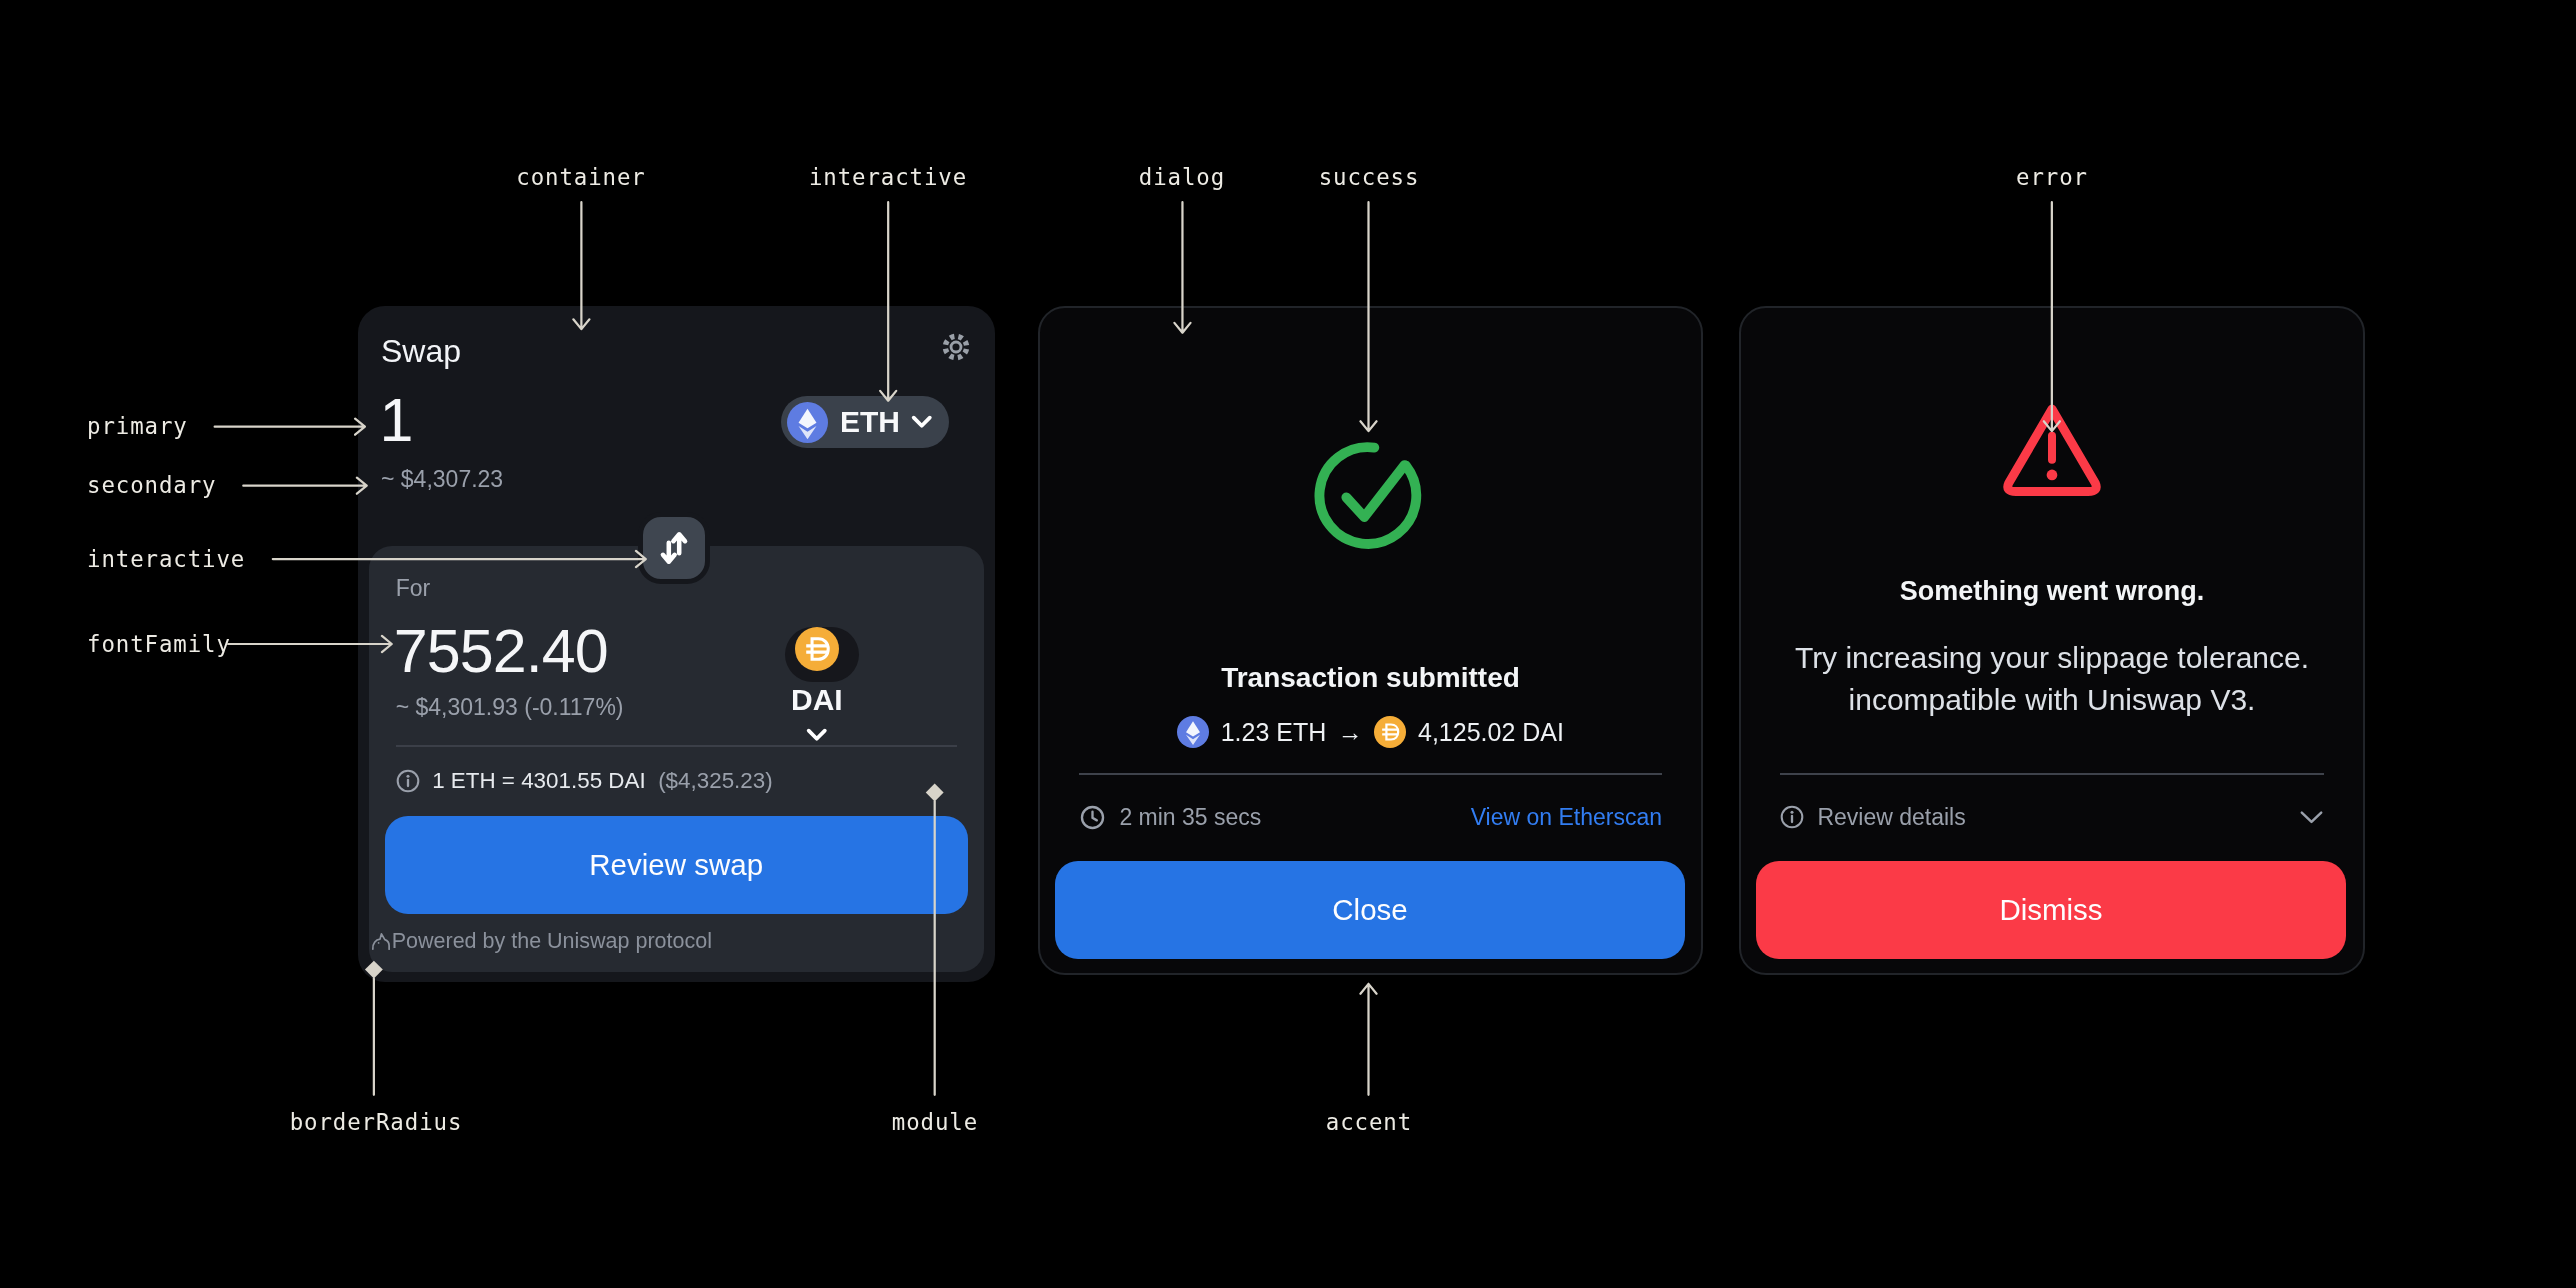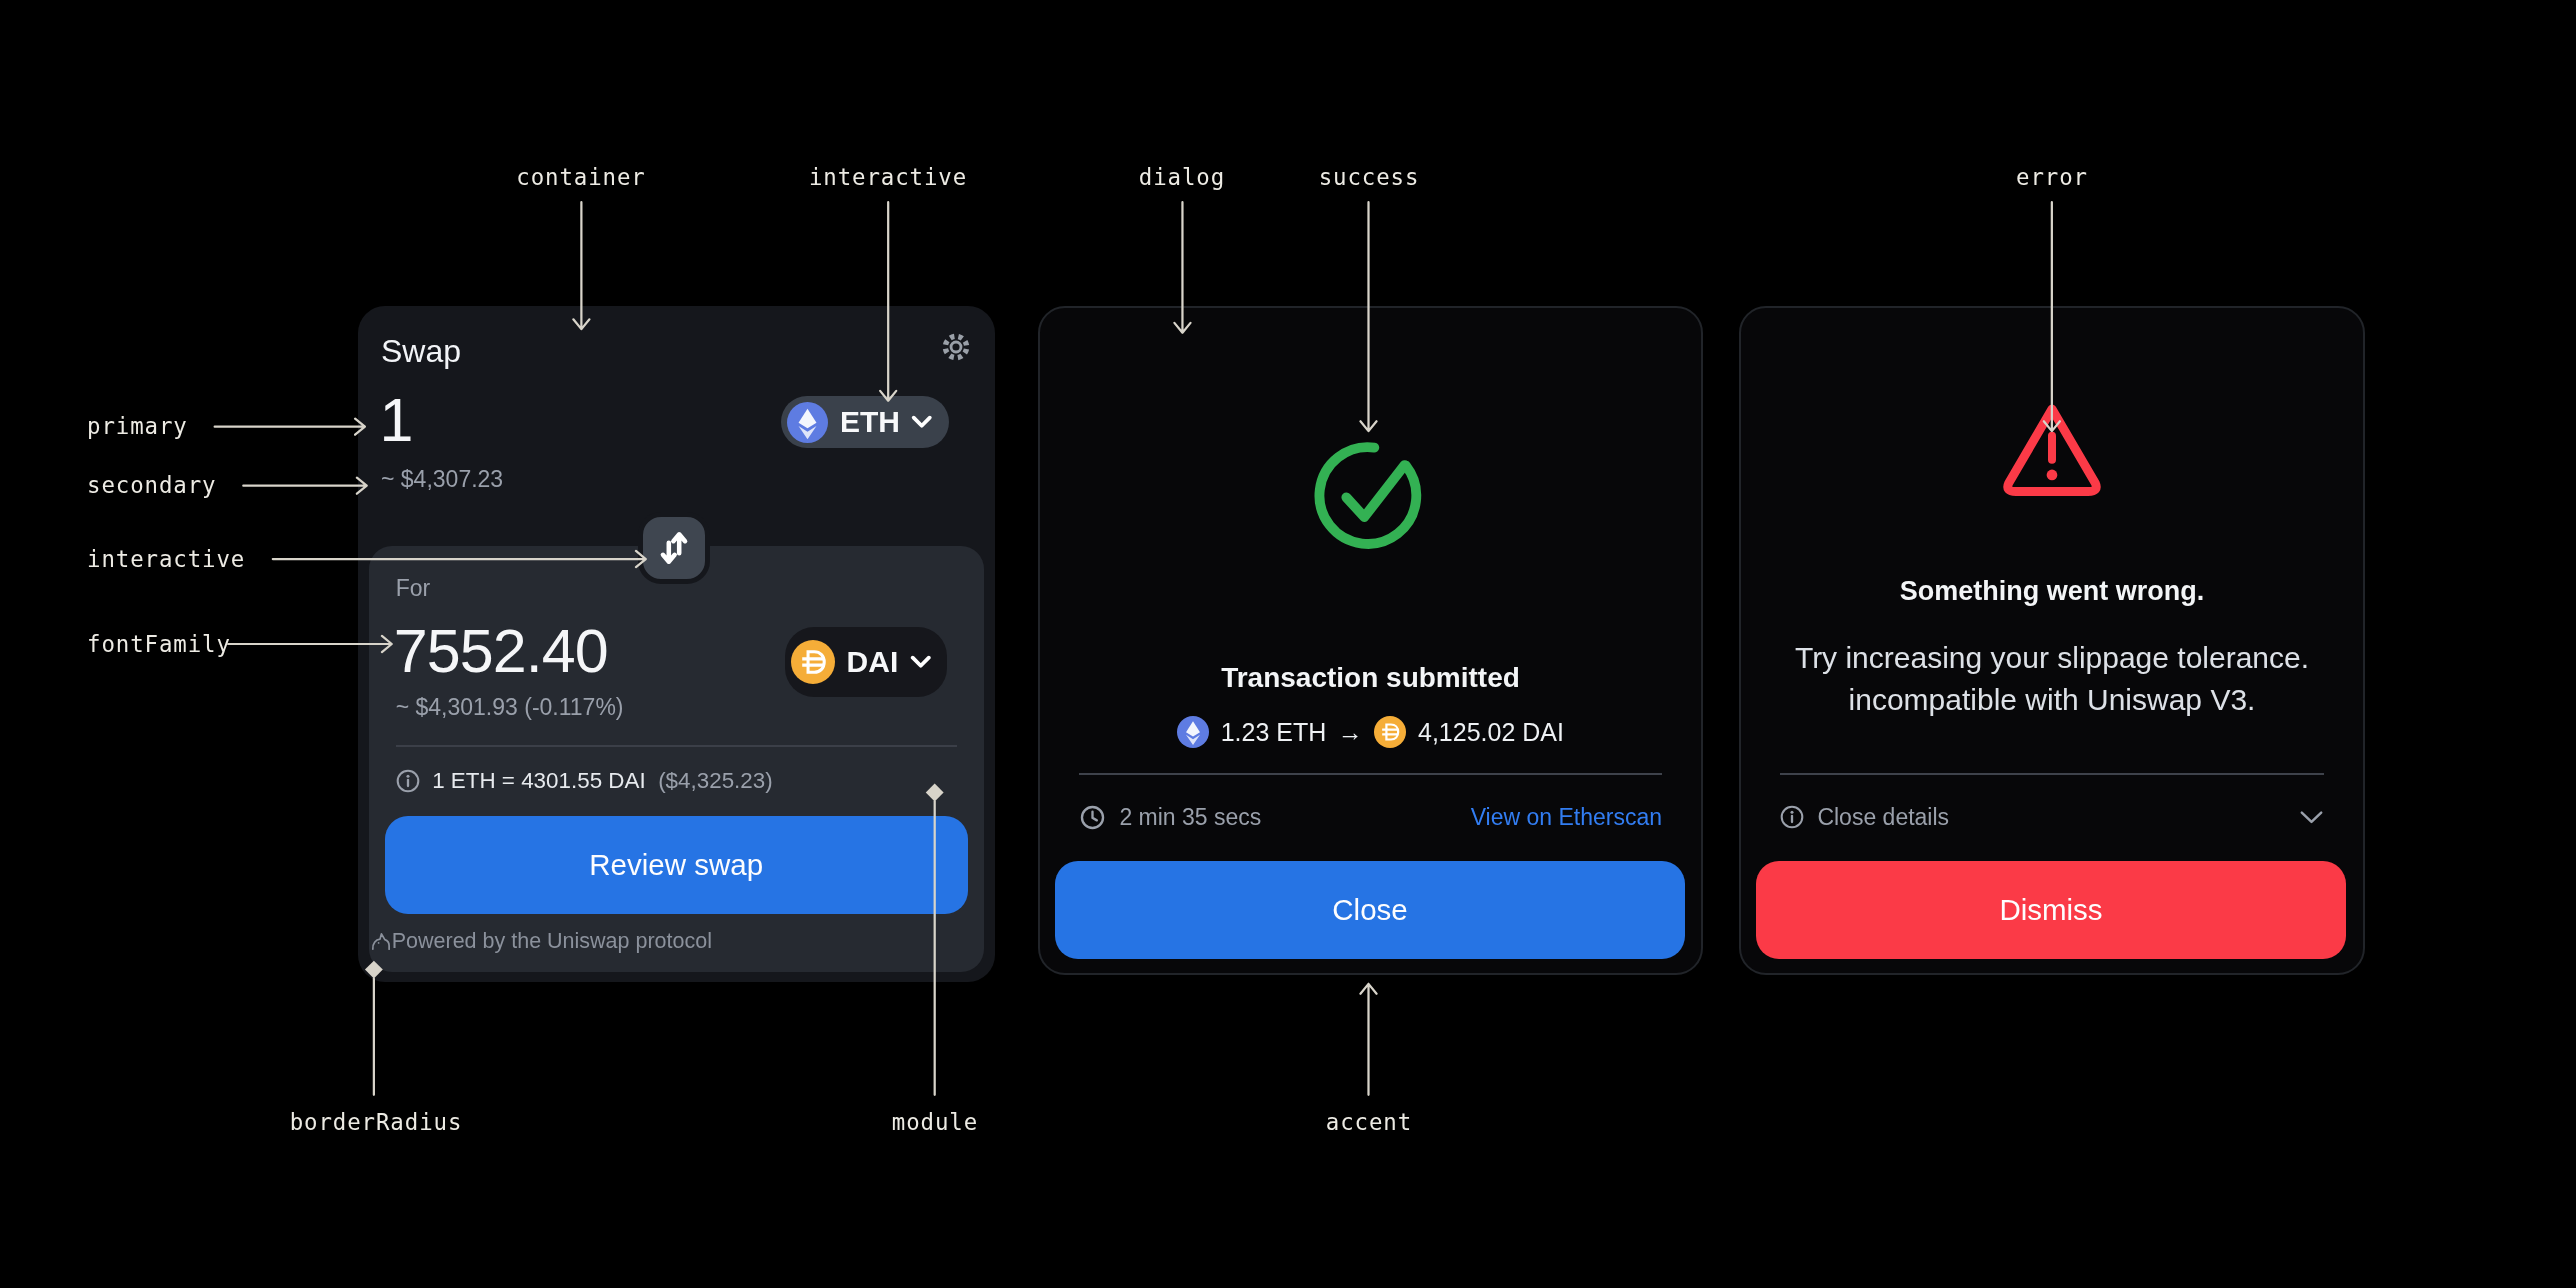--- a/index.html
+++ b/index.html
@@ -37,21 +37,21 @@
   
   .swap-title{position:absolute;left:23px;top:27px;font-size:32px;font-weight:500;color:#f2f4f7;}
   .gear{position:absolute;right:23px;top:25px;width:32px;height:32px;cursor:pointer;}
   .big-amount{position:absolute;font-size:61px;font-weight:500;color:#f5f6f8;letter-spacing:-0.9px;}
   .sell-amount{left:21.5px;top:79px;}
   .fiat{position:absolute;font-size:23px;color:#9aa0ab;}
   .sell-fiat{left:23px;top:160px;text-align:right;}
   .token-pill{position:absolute;display:flex;align-items:center;gap:11.6px;border-radius:29px;
               padding:0 16px 0 6.3px;cursor:pointer;}
   .eth-pill{left:423px;top:90px;height:52px;background:#3a414b;}
-  .dai-pill{left:416px;top:81px;height:70px;background:#16171c;}
+  .dai-pill{left:416px;top:81px;height:55px;background:#16171c;flex-direction:column;}
   .pill-label{font-size:30px;font-weight:600;color:#f7f8fa;}
   .module{position:absolute;left:10.7px;top:240px;width:615px;height:426px;background:#262a31;border-radius:23px;}
   .swap-dir-btn{position:absolute;left:280px;top:206px;width:72px;height:72px;box-sizing:border-box;
                 background:#3f4650;border:5.4px solid #15171c;border-radius:23px;z-index:3;
                 display:flex;align-items:center;justify-content:center;cursor:pointer;}
   .for-label{position:absolute;left:27px;top:29px;font-size:23px;color:#9aa0ab;}
   .buy-amount{left:25px;top:70px;}
   .buy-fiat{left:27px;top:148px;}
   .mod-divider{position:absolute;left:27px;right:27px;top:199px;height:1.8px;background:#3b3f48;}
   .rate-row{position:absolute;left:27px;top:220px;height:29px;display:flex;align-items:center;gap:12.5px;}
@@ -272,21 +272,21 @@
 
     <div class="meta-row">
       <span class="details-left">
         <span class="row-icons">
           <svg width="24" height="24" viewBox="0 0 27 27" fill="none" stroke="#9aa0ab">
             <circle cx="13.5" cy="13.5" r="11.6" stroke-width="2.3"></circle>
             <path d="M13.5 12.2 V19.2" stroke-width="2.6" stroke-linecap="round"></path>
             <circle cx="13.5" cy="8.2" r="1.7" fill="#9aa0ab" stroke="none"></circle>
           </svg>
         </span>
-        <span>Close details</span>
+        <span>Review details</span>
       </span>
       <span class="row-icons">
         <svg width="25" height="15" viewBox="0 0 28 17" fill="none" stroke="#9aa0ab" stroke-width="2.8" stroke-linecap="round" stroke-linejoin="round">
           <path d="M3 3 L14 13.5 L25 3"></path>
         </svg>
       </span>
     </div>
 
     <div class="btn dismiss-btn">Dismiss</div>
   </div>

